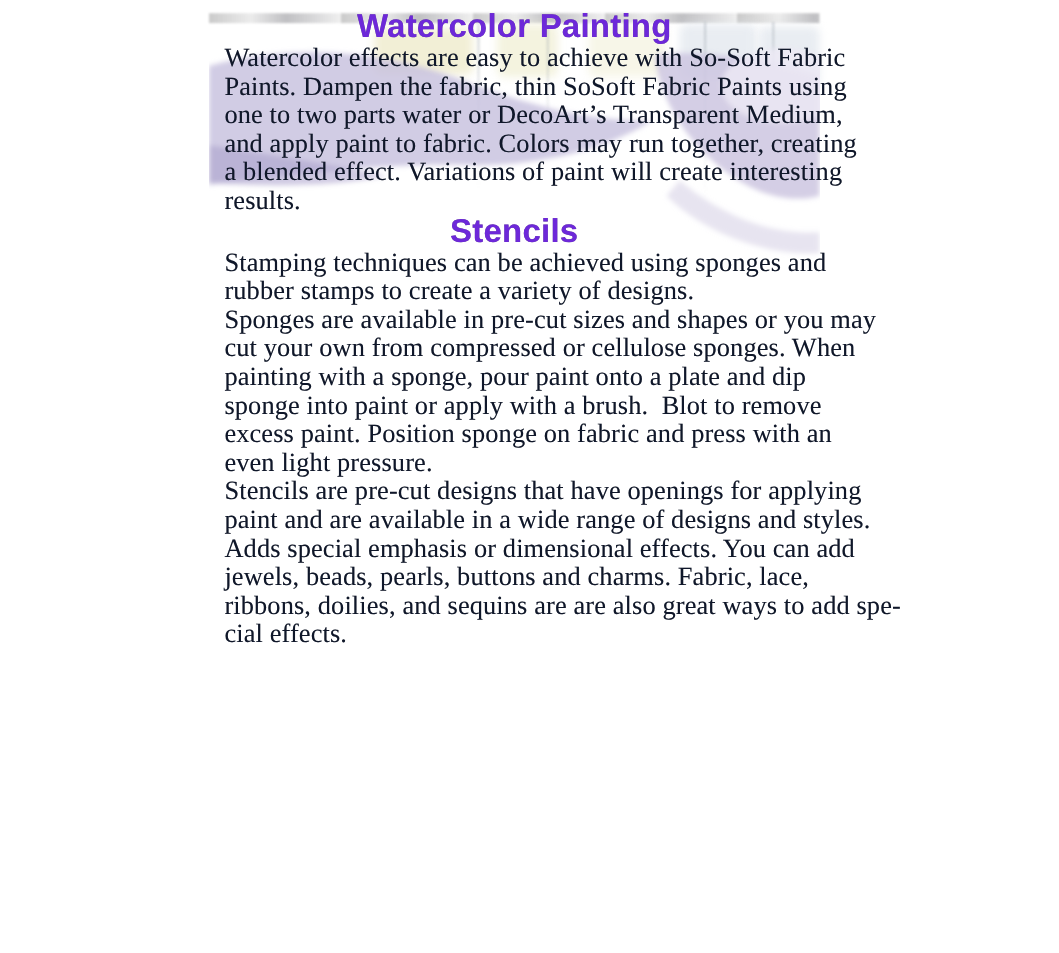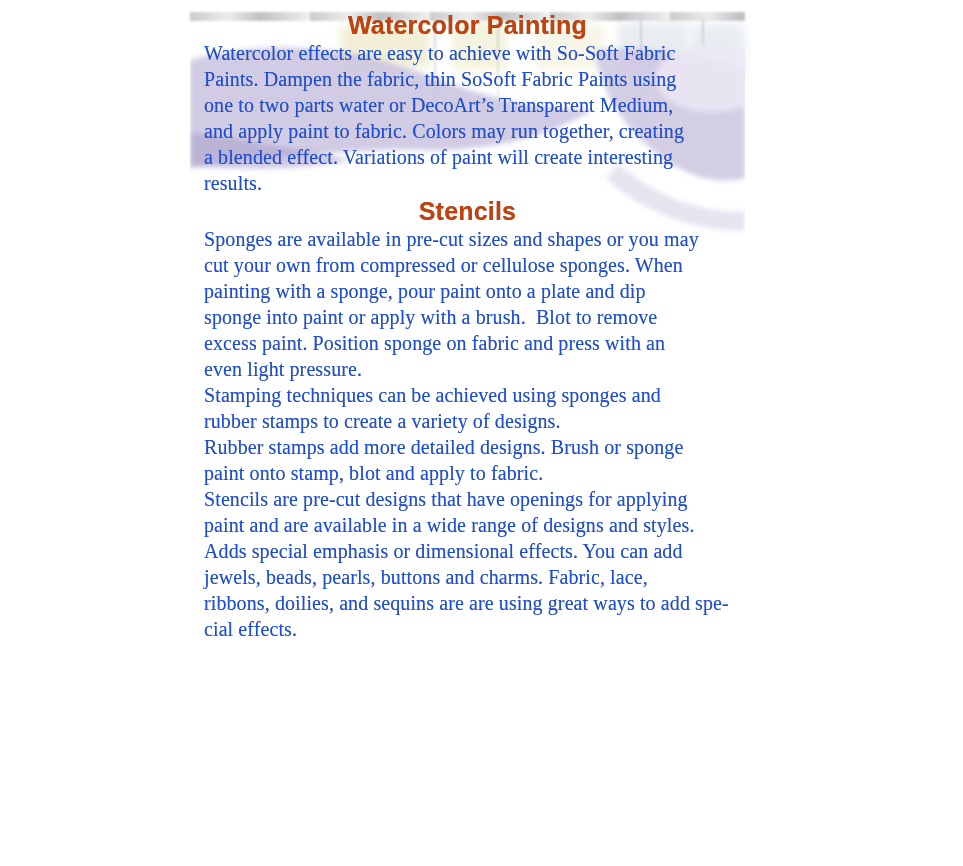--- a/index.html
+++ b/index.html
@@ -47,33 +47,33 @@
   .content {
     position: absolute;
     left: 0; top: 0;
     width: 555px;
     padding: 0 14px;
     box-sizing: border-box;
   }
   h2.heading {
     font-family: "Liberation Sans", sans-serif;
     font-weight: bold;
-    font-size: 25px;
+    font-size: 30px;
     line-height: 30px;
     text-align: center;
-    color: #c2410c;
+    color: #6d28d9;
     margin: 0;
     letter-spacing: 0.2px;
     text-shadow: 0 0 0.5px rgba(40,40,45,.55);
   }
   p.body-par {
     font-family: "Liberation Serif", serif;
-    font-size: 20px;
+    font-size: 24px;
     line-height: 26px;
-    color: #1d4ed8;
+    color: #0f172a;
     margin: 0;
     white-space: pre;
     letter-spacing: 0.1px;
     text-shadow: 0 0 0.4px rgba(45,45,42,.4);
   }
   .mt-h1  { margin-top: 18px; }
   .mt-p1  { margin-top: 4px;  }
   .mt-h2  { margin-top: 2px;  }
   .mt-p2  { margin-top: 6px;  }
   .mt-gap { margin-top: 26px; }
@@ -138,34 +138,32 @@
     <div class="content">
       <h2 class="heading mt-h1">Watercolor Painting</h2>
       <p class="body-par mt-p1">Watercolor effects are easy to achieve with So-Soft Fabric
 Paints. Dampen the fabric, thin SoSoft Fabric Paints using
 one to two parts water or DecoArt’s Transparent Medium,
 and apply paint to fabric. Colors may run together, creating
 a blended effect. Variations of paint will create interesting
 results.</p>
 
       <h2 class="heading mt-h2">Stencils</h2>
+      <p class="body-par mt-p2">Stamping techniques can be achieved using sponges and
+rubber stamps to create a variety of designs.</p>
       <p class="body-par mt-gap">Sponges are available in pre-cut sizes and shapes or you may
 cut your own from compressed or cellulose sponges. When
 painting with a sponge, pour paint onto a plate and dip
 sponge into paint or apply with a brush.  Blot to remove
 excess paint. Position sponge on fabric and press with an
 even light pressure.</p>
-      <p class="body-par mt-p2">Stamping techniques can be achieved using sponges and
-rubber stamps to create a variety of designs.</p>
-      <p class="body-par mt-gap">Rubber stamps add more detailed designs. Brush or sponge
-paint onto stamp, blot and apply to fabric.</p>
 
       <p class="body-par mt-p5">Stencils are pre-cut designs that have openings for applying
 paint and are available in a wide range of designs and styles.</p>
 
       <p class="body-par mt-p6">Adds special emphasis or dimensional effects. You can add
 jewels, beads, pearls, buttons and charms. Fabric, lace,
-ribbons, doilies, and sequins are are using great ways to add spe-
+ribbons, doilies, and sequins are are also great ways to add spe-
 cial effects.</p>
     </div>
 
   </div>
 </div>
 
 </body></html>

